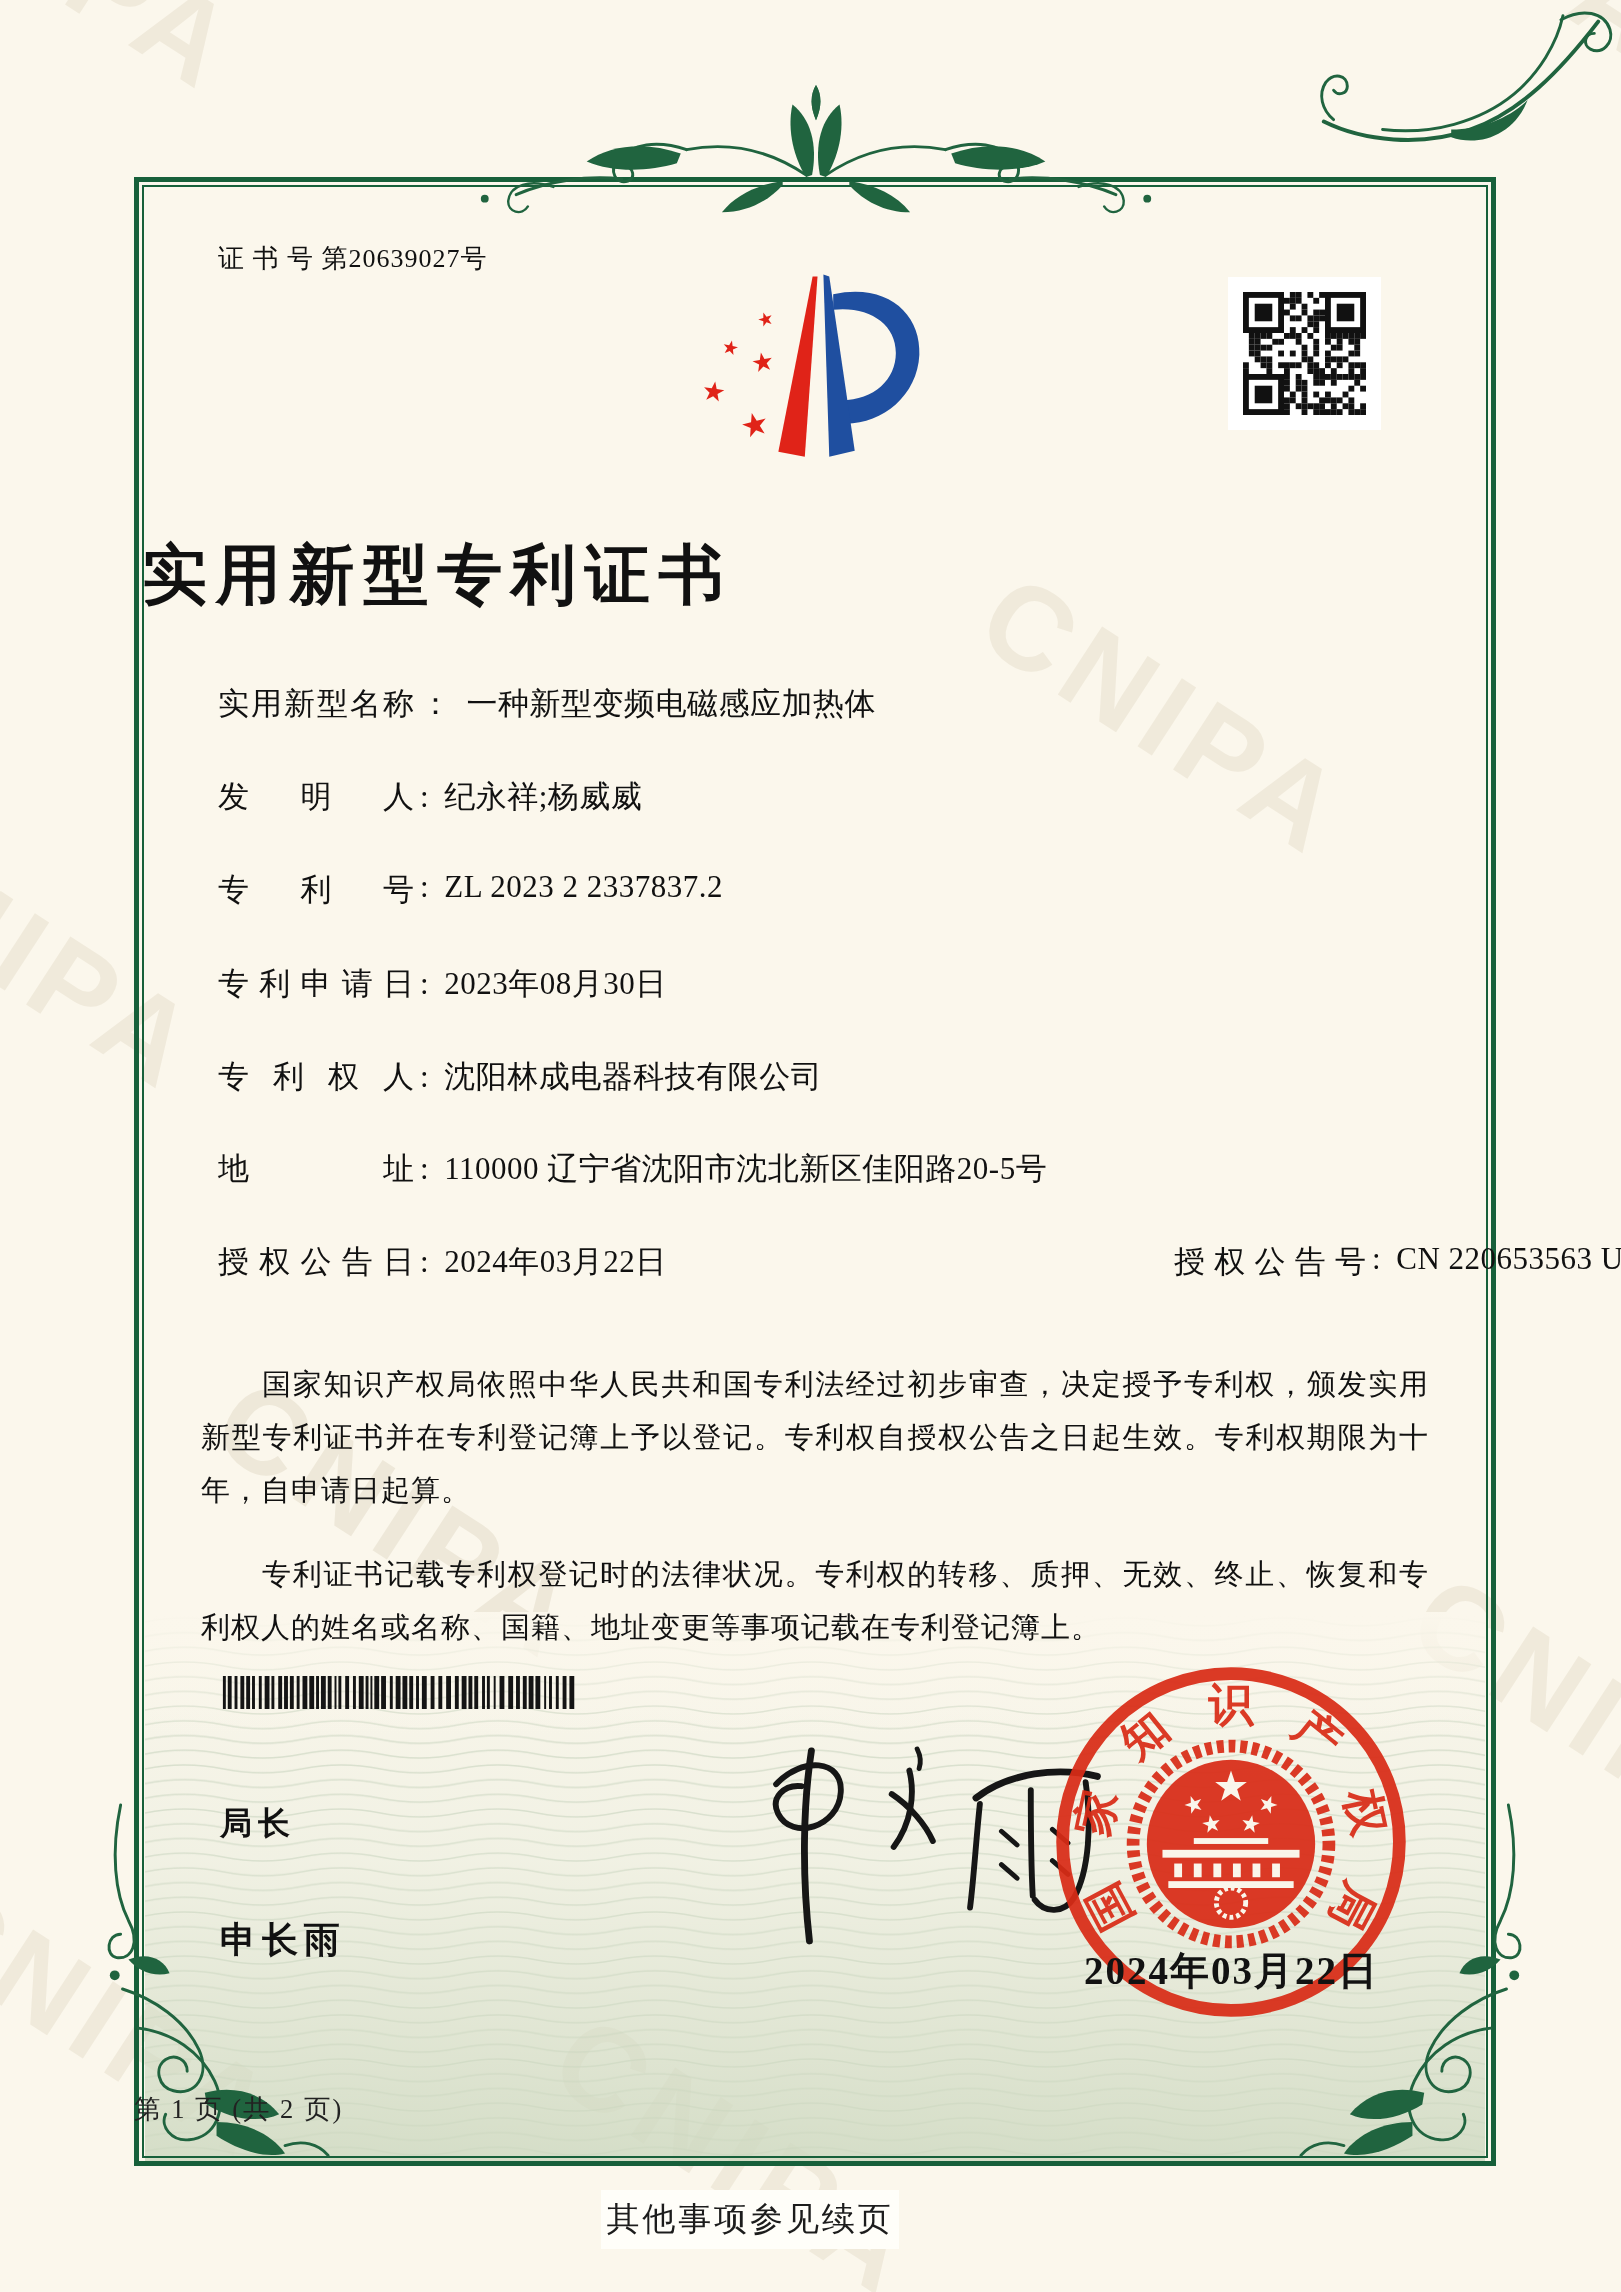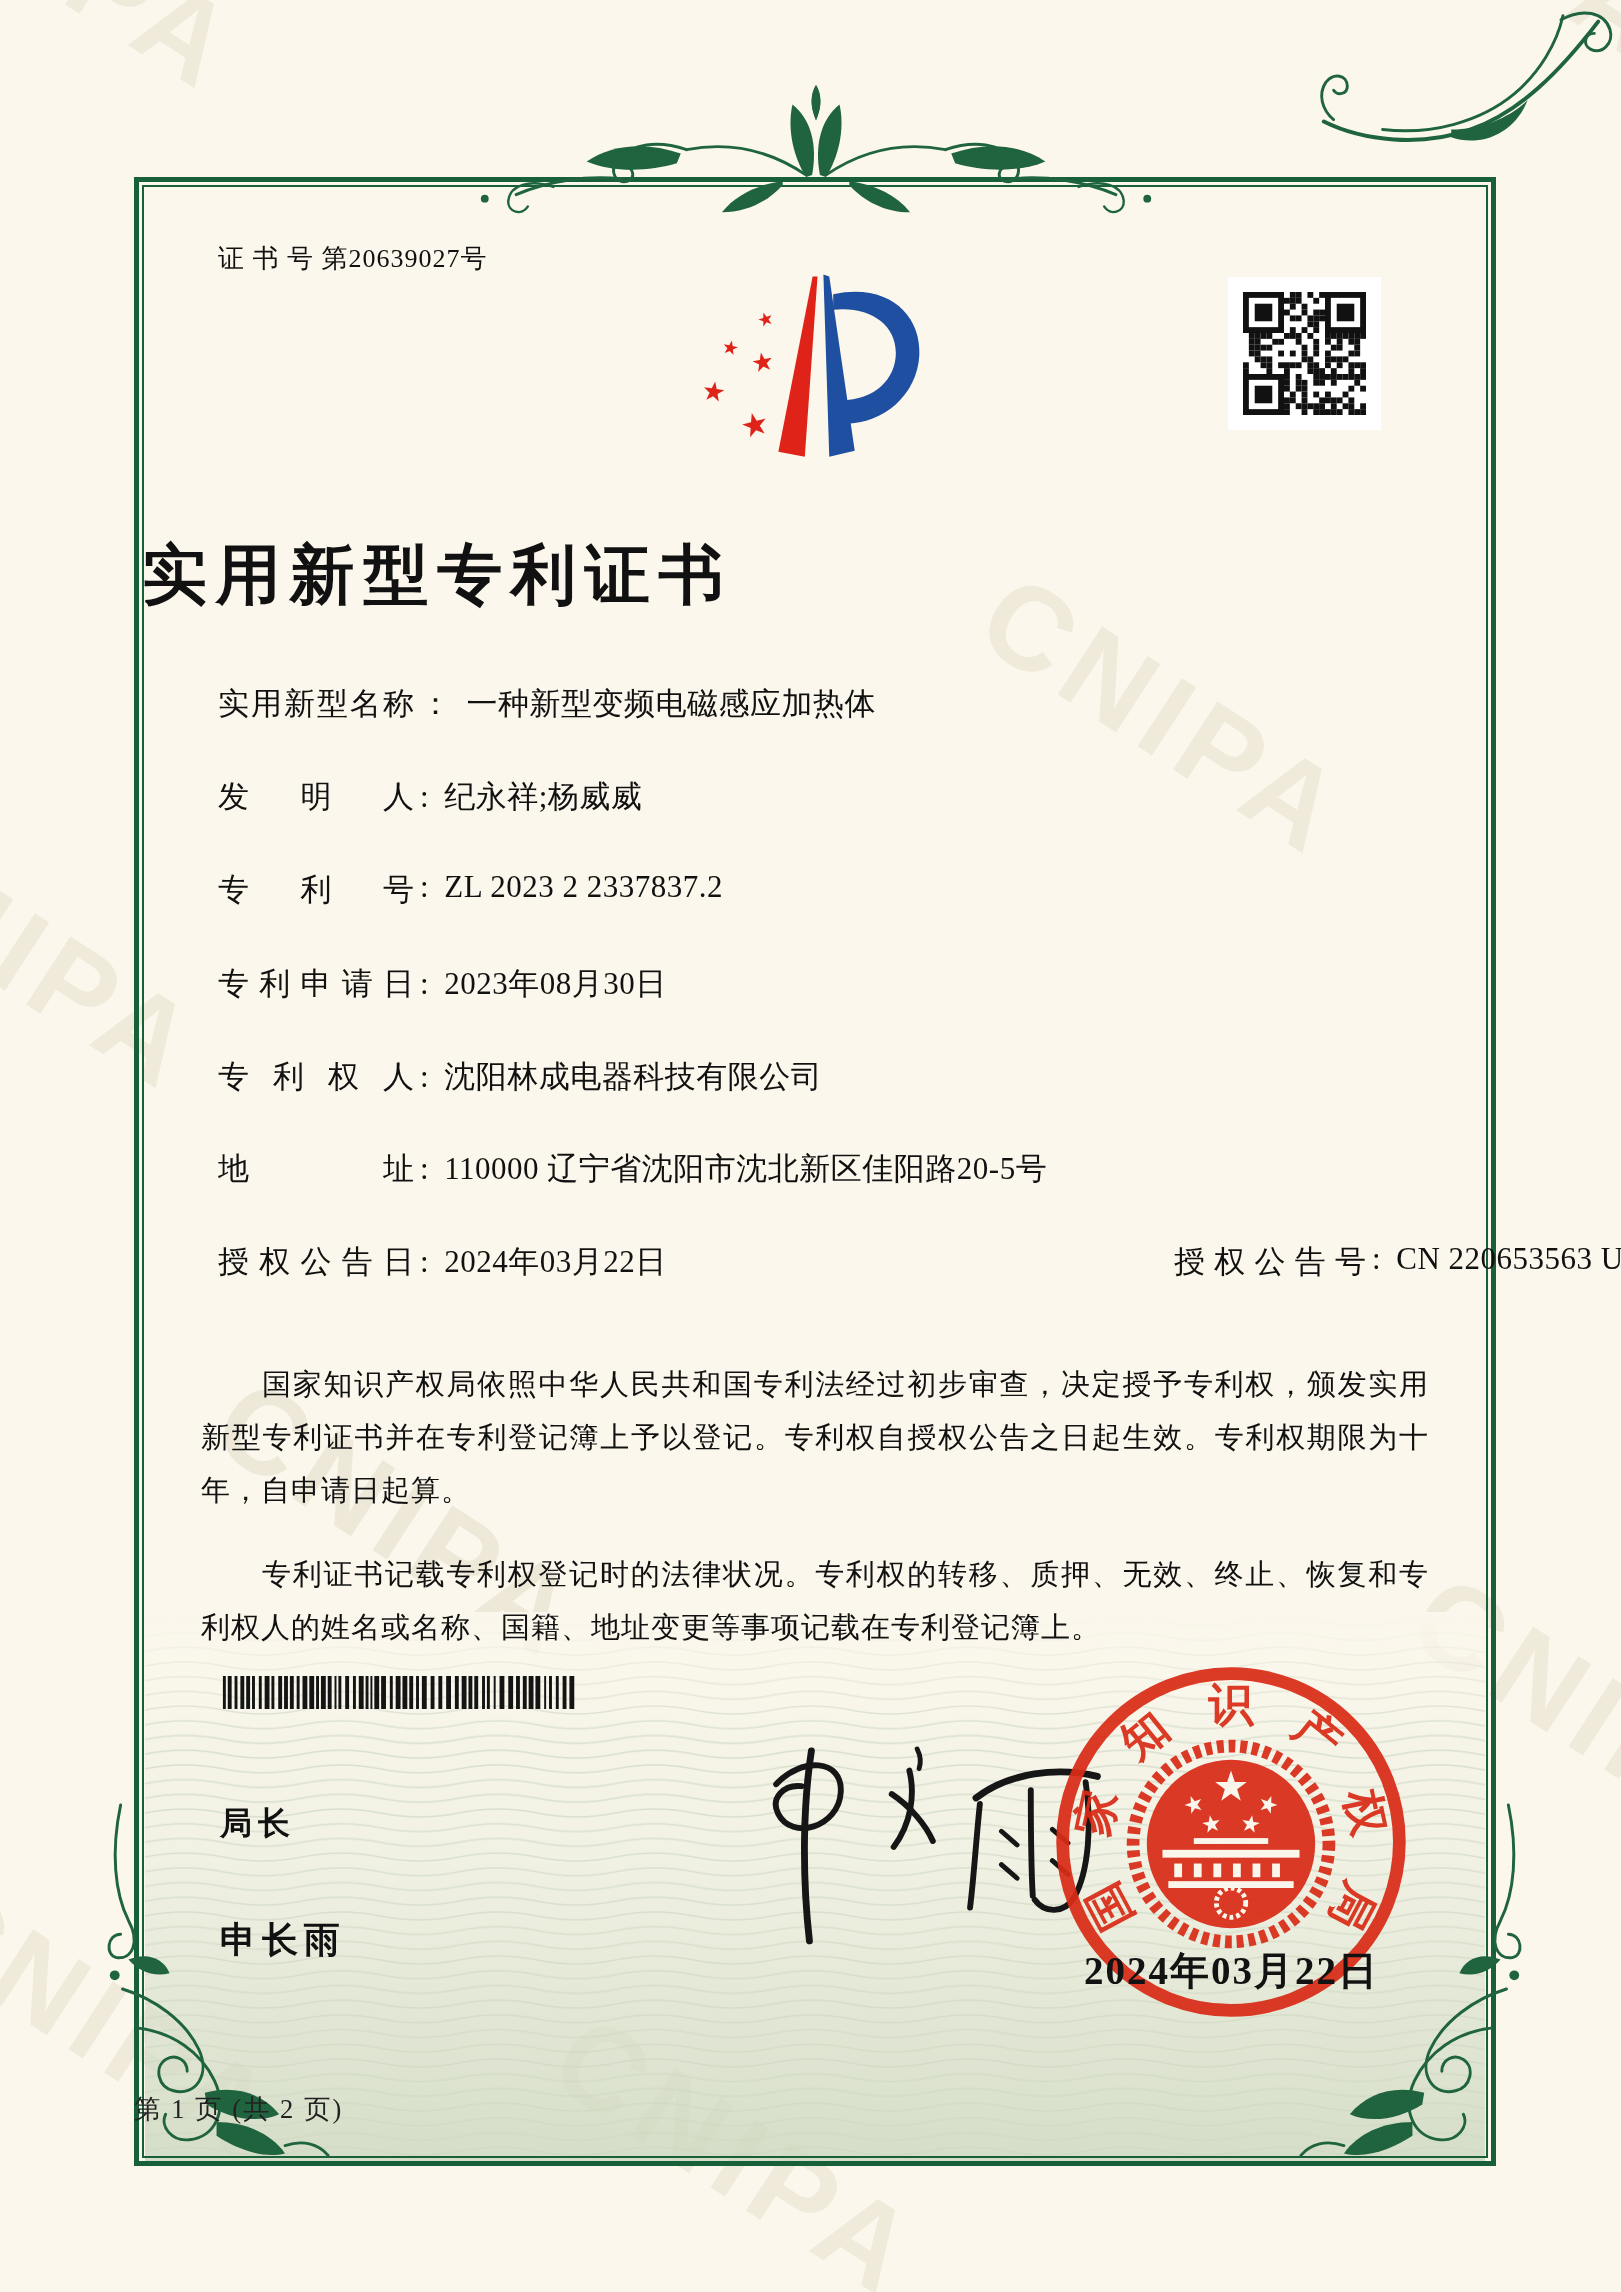--- a/index.html
+++ b/index.html
@@ -508,15 +508,18 @@
         <text x="190" y="65">识</text>
         <text x="278.7" y="96" transform="rotate(39 278.7 80)">产</text>
         <text x="327.9" y="176" transform="rotate(78 327.9 160)">权</text>
         <text x="314.5" y="272" transform="rotate(118 314.5 256)">局</text>
       </g>
     </g>
   </svg>
   <div class="seal-date">2024年03月22日</div>
 
   <div class="page-footer">第 1 页 (共 2 页)</div>
+  <div class="cont-band">
+    <span>其他事项参见续页</span>
+  </div>
 
 </div>
 
 
 </body></html>

